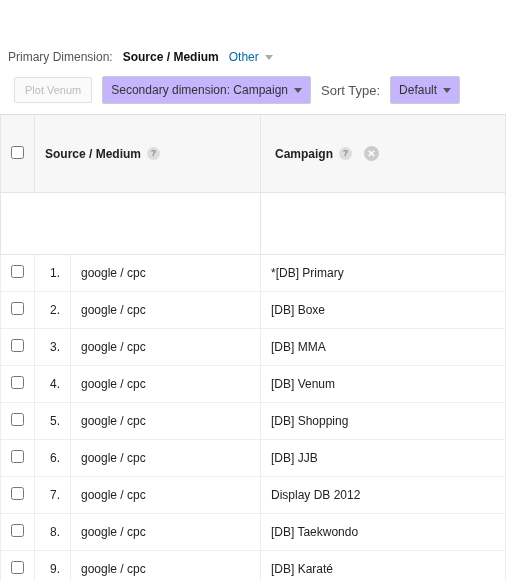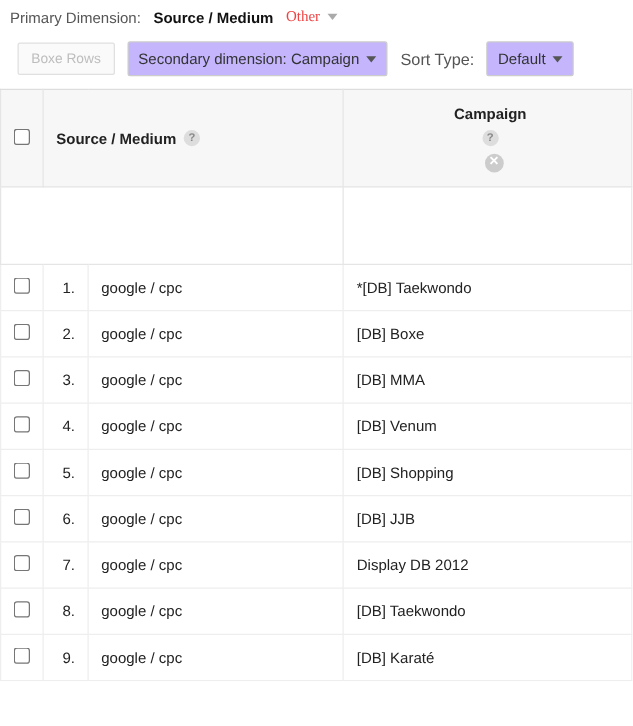--- a/index.html
+++ b/index.html
@@ -10,24 +10,25 @@
     color: #333;
     background: #fff;
     width: 506px;
   }
   .primary-row {
     display: flex;
     align-items: center;
     padding: 6px 8px 8px 8px;
     font-size: 12px;
     gap: 10px;
+    margin-top: 44px;
   }
   .primary-row .lbl { color: #555; }
   .primary-row .val { font-weight: bold; color: #111; }
-  .primary-row .other { color: #ef4444; font-family: Liberation Serif, serif; }
+  .primary-row .other { color: #0369a1; }
   .primary-row .other-caret {
     display: inline-block;
     width: 0; height: 0;
     border-left: 4px solid transparent;
     border-right: 4px solid transparent;
     border-top: 5px solid #aaa;
     margin-left: 3px;
     vertical-align: middle;
   }
   .controls-row {
@@ -119,36 +120,36 @@
     border: 1px solid #eee;
     padding: 10px 10px;
     font-size: 12px;
     color: #222;
   }
   tbody tr.data td.num-col { color: #222; }
   input[type=checkbox] {
     width: 13px; height: 13px;
     margin: 0;
   }
-  th.campaign-col .th-inner { padding-left: 14px; flex-direction: column; }
+  th.campaign-col .th-inner { padding-left: 14px; }
 </style>
 </head>
 <body>
 
 <div class="primary-row">
   <span class="lbl">Primary Dimension:</span>
   <span class="val">Source / Medium</span>
   <span>
     <span class="other">Other</span>
     <span class="other-caret"></span>
   </span>
 </div>
 
 <div class="controls-row">
-  <button class="btn-plot">Boxe Rows</button>
+  <button class="btn-plot">Plot Venum</button>
   <span class="sel">
     <span>Secondary dimension: Campaign</span>
     <span class="caret"></span>
   </span>
   <span class="sort-lbl">Sort Type:</span>
   <span class="sel">
     <span>Default</span>
     <span class="caret"></span>
   </span>
 </div>
@@ -178,21 +179,21 @@
     <tr class="gap">
       <td class="no-right"></td>
         <td class="no-left no-right"></td>
         <td class="no-left"></td>
         <td></td>
     </tr>
   <tr class="data">
         <td class="check-col"><input type="checkbox" style=""></td>
         <td class="num-col">1.</td>
         <td>google / cpc</td>
-        <td>*[DB] Taekwondo</td>
+        <td>*[DB] Primary</td>
       </tr>
       <tr class="data">
         <td class="check-col"><input type="checkbox" style=""></td>
         <td class="num-col">2.</td>
         <td>google / cpc</td>
         <td>[DB] Boxe</td>
       </tr>
       <tr class="data">
         <td class="check-col"><input type="checkbox" style=""></td>
         <td class="num-col">3.</td>

